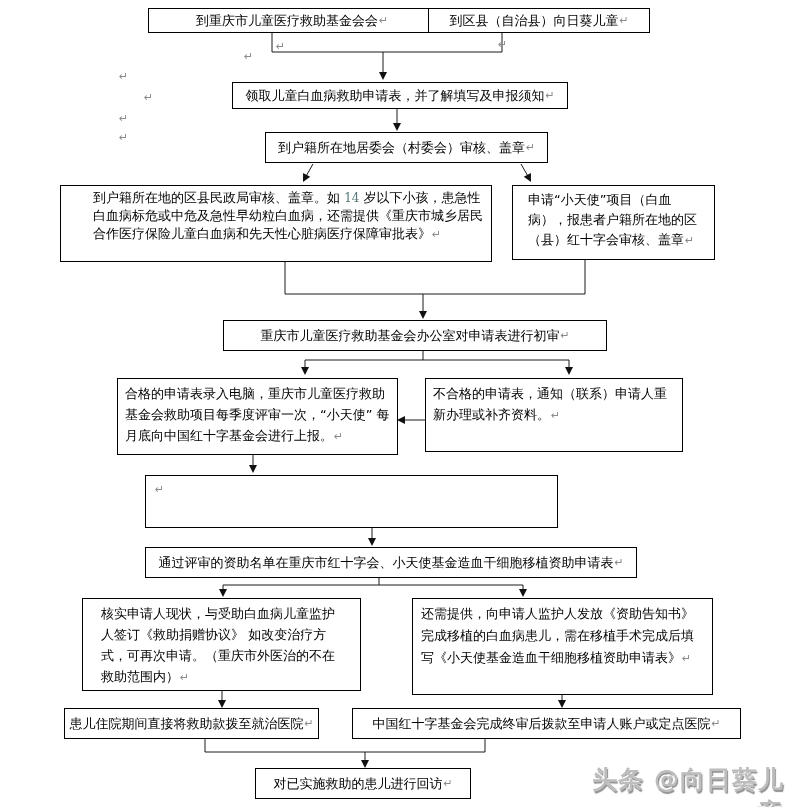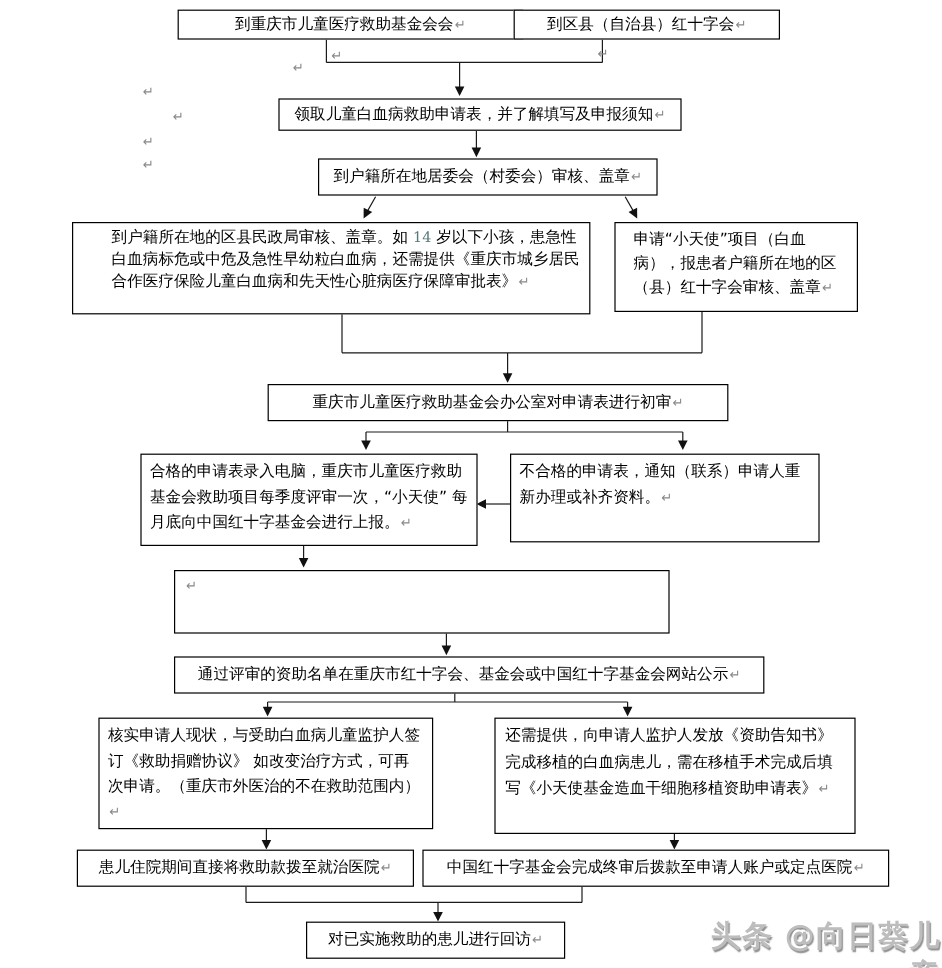--- a/index.html
+++ b/index.html
@@ -28,23 +28,23 @@
   .n-b{left:428px;top:8px;width:222px;height:25px;}
   .n-c{left:232px;top:82px;width:336px;height:27px;}
   .n-d{left:265px;top:132px;width:283px;height:31px;}
   .n-e{left:60px;top:185px;width:432px;height:77px;padding-left:32px;}
   .n-f{left:512px;top:185px;width:203px;height:75px;padding:4px 15px;line-height:20px;}
   .n-g{left:223px;top:320px;width:384px;height:31px;}
   .n-h{left:117px;top:378px;width:281px;height:77px;padding:4px 7px;line-height:21px;}
   .n-i{left:425px;top:378px;width:258px;height:74px;padding:4px 7px;line-height:21px;}
   .n-j{left:145px;top:475px;width:413px;height:53px;padding:2px 8px;line-height:22px;}
   .n-k{left:145px;top:547px;width:492px;height:31px;}
-  .n-l{left:82px;top:598px;width:279px;height:93px;padding:4px 7px;line-height:21px;}
+  .n-l{left:82px;top:598px;width:279px;height:93px;padding:4px 18px;line-height:21px;}
   .n-m{left:412px;top:598px;width:301px;height:97px;padding:4px 8px;line-height:22px;}
-  .n-n{left:64px;top:708px;width:281px;height:31px;}
+  .n-n{left:64px;top:708px;width:255px;height:31px;}
   .n-o{left:352px;top:708px;width:389px;height:31px;}
   .n-p{left:255px;top:768px;width:216px;height:31px;}
   
   .sp1{left:118px;top:70px;} .sp2{left:143px;top:91px;} .sp3{left:118px;top:112px;}
   .sp4{left:118px;top:131px;} .sp5{left:243px;top:50px;} .sp6{left:275px;top:40px;}
   .sp7{left:497px;top:38px;}
 </style>
 </head>
 <body>
 
@@ -101,21 +101,21 @@
   <span class="pilcrow stray sp5">↵</span>
   <span class="pilcrow stray sp6">↵</span>
   <span class="pilcrow stray sp7">↵</span>
 
   <div class="node center n-a">
     <span>到重庆市儿童医疗救助基金会会</span>
       <span class="pilcrow">↵</span>
   </div>
 
   <div class="node center n-b">
-    <span>到区县（自治县）红十字会</span>
+    <span>到区县（自治县）向日葵儿童</span>
       <span class="pilcrow">↵</span>
   </div>
 
   <div class="node center n-c">
     <span>领取儿童白血病救助申请表，并了解填写及申报须知</span>
       <span class="pilcrow">↵</span>
   </div>
 
   <div class="node center n-d">
     <span>到户籍所在地居委会（村委会）审核、盖章</span>
@@ -141,21 +141,21 @@
 
   <div class="node n-i">
     <span>不合格的申请表，通知（联系）申请人重新办理或补齐资料。</span><span class="pilcrow">↵</span>
   </div>
 
   <div class="node n-j">
     <div><span class="pilcrow">↵</span></div>
   </div>
 
   <div class="node center n-k">
-    <span>通过评审的资助名单在重庆市红十字会、基金会或中国红十字基金会网站公示</span>
+    <span>通过评审的资助名单在重庆市红十字会、小天使基金造血干细胞移植资助申请表</span>
       <span class="pilcrow">↵</span>
   </div>
 
   <div class="node n-l">
     <span>核实申请人现状，与受助白血病儿童监护人签订《救助捐赠协议》 如改变治疗方式，可再次申请。（重庆市外医治的不在救助范围内）</span><span class="pilcrow">↵</span>
   </div>
 
   <div class="node n-m">
     <span>还需提供，向申请人监护人发放《资助告知书》 完成移植的白血病患儿，需在移植手术完成后填写《小天使基金造血干细胞移植资助申请表》</span><span class="pilcrow">↵</span>
   </div>

